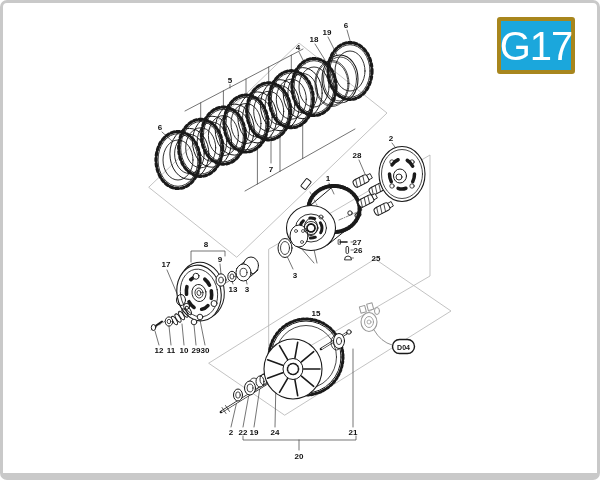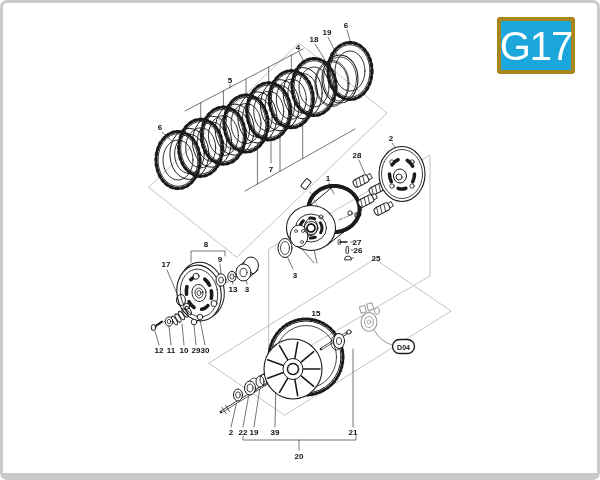--- a/index.html
+++ b/index.html
@@ -317,17 +317,17 @@
       <span class="callout" style="left: 230px; top: 286px;">13</span>
       <span class="callout" style="left: 244px; top: 286px;">3</span>
       <span class="callout" style="left: 156px; top: 347px;">12</span>
       <span class="callout" style="left: 168px; top: 347px;">11</span>
       <span class="callout" style="left: 181px; top: 347px;">10</span>
       <span class="callout" style="left: 193px; top: 347px;">29</span>
       <span class="callout" style="left: 202px; top: 347px;">30</span>
       <span class="callout" style="left: 228px; top: 429px;">2</span>
       <span class="callout" style="left: 240px; top: 429px;">22</span>
       <span class="callout" style="left: 251px; top: 429px;">19</span>
-      <span class="callout" style="left: 272px; top: 429px;">39</span>
+      <span class="callout" style="left: 272px; top: 429px;">24</span>
       <span class="callout" style="left: 350px; top: 429px;">21</span>
       <span class="callout" style="left: 296px; top: 453px;">20</span>
     </div>
 </div>
 
 </body></html>

